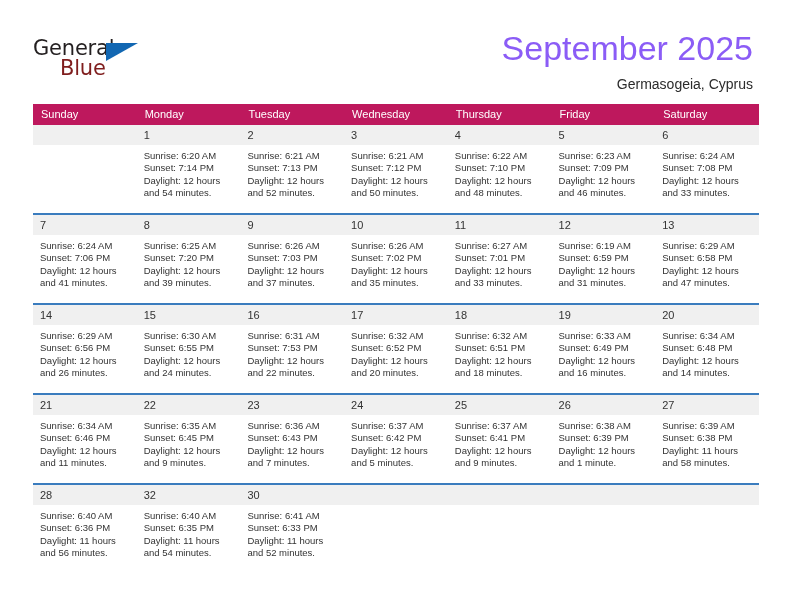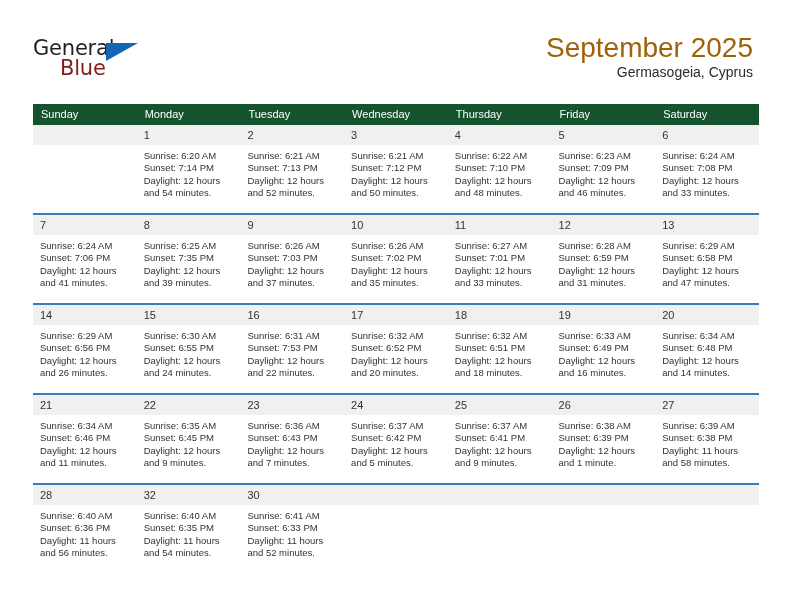--- a/index.html
+++ b/index.html
@@ -66,29 +66,29 @@
     line-height: 21px;
   }
 
   .title-block {
     position: absolute;
     right: 34px;
     top: 32px;
     text-align: right;
   }
   .title {
-    font-size: 28px;
+    font-size: 34px;
     font-weight: 400;
-    color: #a16207;
+    color: #8b5cf6;
     line-height: 32px;
     white-space: nowrap;
     text-align: right;
   }
   .subtitle {
-    margin-top: 0;
+    margin-top: 12px;
     font-size: 14px;
     font-weight: 400;
     color: #2b2b2b;
     line-height: 17px;
     white-space: nowrap;
   }
 
   
   .calendar {
     position: absolute;
@@ -97,21 +97,21 @@
     width: 726px;
   }
   table.cal {
     border-collapse: collapse;
     table-layout: fixed;
     width: 726px;
   }
   table.cal col { width: 103.71px; }
 
   thead th {
-    background: #14532d;
+    background: #be185d;
     color: #ffffff;
     font-size: 11px;
     font-weight: 400;
     text-align: left;
     padding: 4px 0 4px 8px;
     height: 13px;
     line-height: 13px;
     border: none;
   }
 
@@ -272,21 +272,21 @@
                   <div>Daylight: 12 hours</div>
                   <div>and 41 minutes.</div>
                 </div>
               </div>
             </td>
             <td>
               <div class="cell">
                 <div class="daynum-band">8</div>
                 <div class="details">
                   <div>Sunrise: 6:25 AM</div>
-                  <div>Sunset: 7:35 PM</div>
+                  <div>Sunset: 7:20 PM</div>
                   <div>Daylight: 12 hours</div>
                   <div>and 39 minutes.</div>
                 </div>
               </div>
             </td>
             <td>
               <div class="cell">
                 <div class="daynum-band">9</div>
                 <div class="details">
                   <div>Sunrise: 6:26 AM</div>
@@ -315,21 +315,21 @@
                   <div>Sunset: 7:01 PM</div>
                   <div>Daylight: 12 hours</div>
                   <div>and 33 minutes.</div>
                 </div>
               </div>
             </td>
             <td>
               <div class="cell">
                 <div class="daynum-band">12</div>
                 <div class="details">
-                  <div>Sunrise: 6:28 AM</div>
+                  <div>Sunrise: 6:19 AM</div>
                   <div>Sunset: 6:59 PM</div>
                   <div>Daylight: 12 hours</div>
                   <div>and 31 minutes.</div>
                 </div>
               </div>
             </td>
             <td>
               <div class="cell">
                 <div class="daynum-band">13</div>
                 <div class="details">

